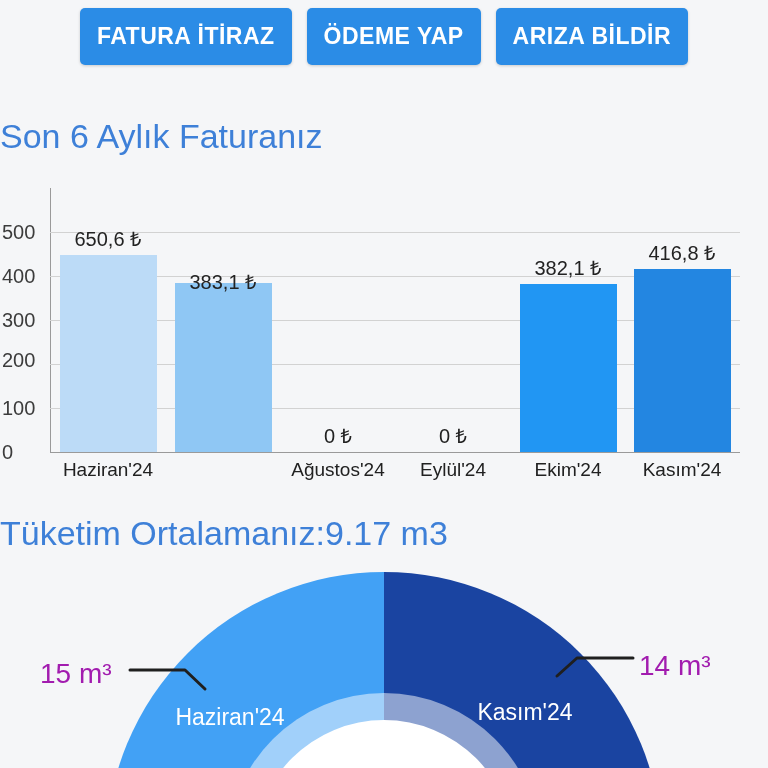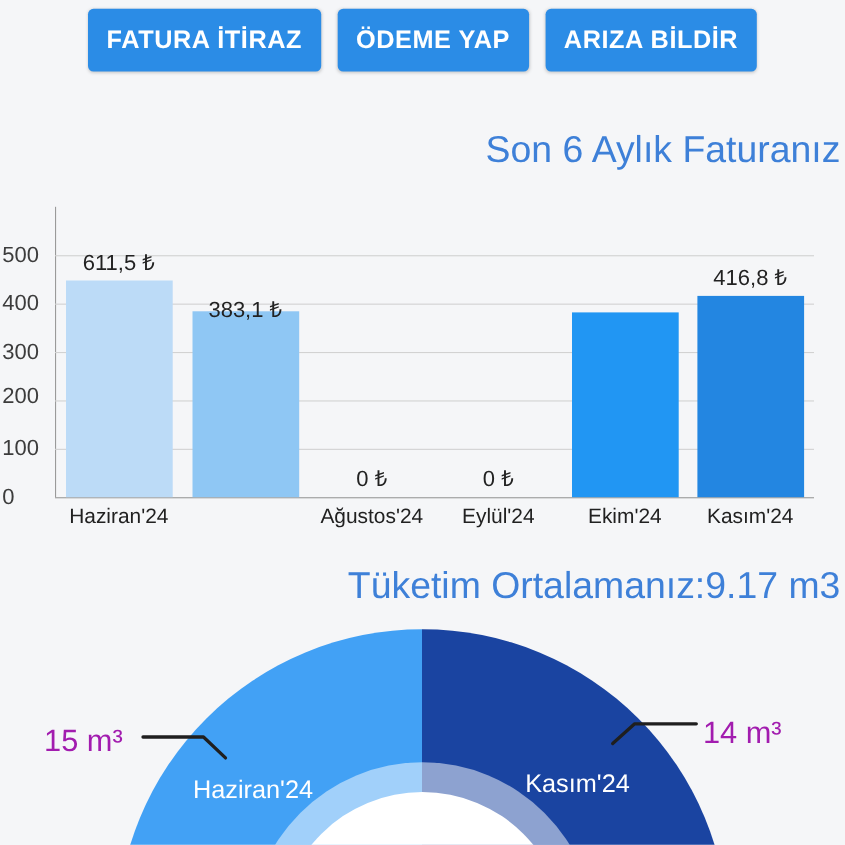--- a/index.html
+++ b/index.html
@@ -17,21 +17,21 @@
   .btn{
     background:#2b8ce6;color:#ffffff;border:none;border-radius:5px;
     height:57px;padding:0 17px;
     font-family:"Liberation Sans", sans-serif;
     font-size:23px;font-weight:700;letter-spacing:.5px;
     box-shadow:0 1px 3px rgba(0,0,0,.18);
     cursor:pointer;white-space:nowrap;
   }
   
   .section-title{
-    position:absolute;left:0;width:764px;text-align:right;
+    position:absolute;left:0;width:764px;text-align:left;
     color:#3e80d8;font-size:34px;font-weight:500;
   }
   #title-bars{top:117px;}
   #title-donut{top:514px;}
   
   #bar-chart{position:absolute;left:0;top:185px;width:768px;height:295px;}
   .gridline{position:absolute;left:50px;width:690px;height:1px;background:#d2d2d2;}
   .gridline.zero{background:#9a9a9a;}
   .y-axis-line{position:absolute;left:50px;top:3px;width:1px;height:264px;background:#9a9a9a;}
   .ytick{
@@ -93,29 +93,30 @@
     <div class="ytick" style="top: 212px; left: 2px;">100</div>
     <div class="gridline" style="top: 179px;"></div>
     <div class="ytick" style="top: 164px; left: 2px;">200</div>
     <div class="gridline" style="top: 135px;"></div>
     <div class="ytick" style="top: 124px; left: 2px;">300</div>
     <div class="gridline" style="top: 91px;"></div>
     <div class="ytick" style="top: 80px; left: 2px;">400</div>
     <div class="gridline" style="top: 47px;"></div>
     <div class="ytick" style="top: 36px; left: 2px;">500</div>
     <div class="bar" style="left: 59.5px; width: 97px; bottom: 28px; height: 197.34px; background: rgb(188, 219, 247);"></div>
-    <div class="bar-value" style="left: 48px; bottom: 229.34px;">611,5 ₺</div>
+    <div class="bar-value" style="left: 48px; bottom: 229.34px;">650,6 ₺</div>
     <div class="bar-cat" style="left: 48px; top: 274px;">Haziran'24</div>
     <div class="bar" style="left: 174.5px; width: 97px; bottom: 28px; height: 168.564px; background: rgb(143, 199, 244);"></div>
     <div class="bar-value" style="left: 163px; bottom: 186px;">383,1 ₺</div>
     <div class="bar-value" style="left: 278px; bottom: 32px;">0 ₺</div>
     <div class="bar-cat" style="left: 278px; top: 274px;">Ağustos'24</div>
     <div class="bar-value" style="left: 393px; bottom: 32px;">0 ₺</div>
     <div class="bar-cat" style="left: 393px; top: 274px;">Eylül'24</div>
     <div class="bar" style="left: 519.5px; width: 97px; bottom: 28px; height: 168.124px; background: rgb(33, 150, 243);"></div>
+    <div class="bar-value" style="left: 508px; bottom: 200.124px;">382,1 ₺</div>
     <div class="bar-cat" style="left: 508px; top: 274px;">Ekim'24</div>
     <div class="bar" style="left: 633.5px; width: 97px; bottom: 28px; height: 183.392px; background: rgb(35, 134, 225);"></div>
     <div class="bar-value" style="left: 622px; bottom: 215.392px;">416,8 ₺</div>
     <div class="bar-cat" style="left: 622px; top: 274px;">Kasım'24</div>
   </div>
 
 <div class="section-title" id="title-donut">Tüketim Ortalamanız:9.17 m3</div>
 
 <div id="donut" style="background: conic-gradient(rgb(26, 68, 161) 0deg, rgb(26, 68, 161) 173.793deg, rgb(66, 161, 245) 173.793deg, rgb(66, 161, 245) 360deg);">
   <div class="ring-transparent"></div>

